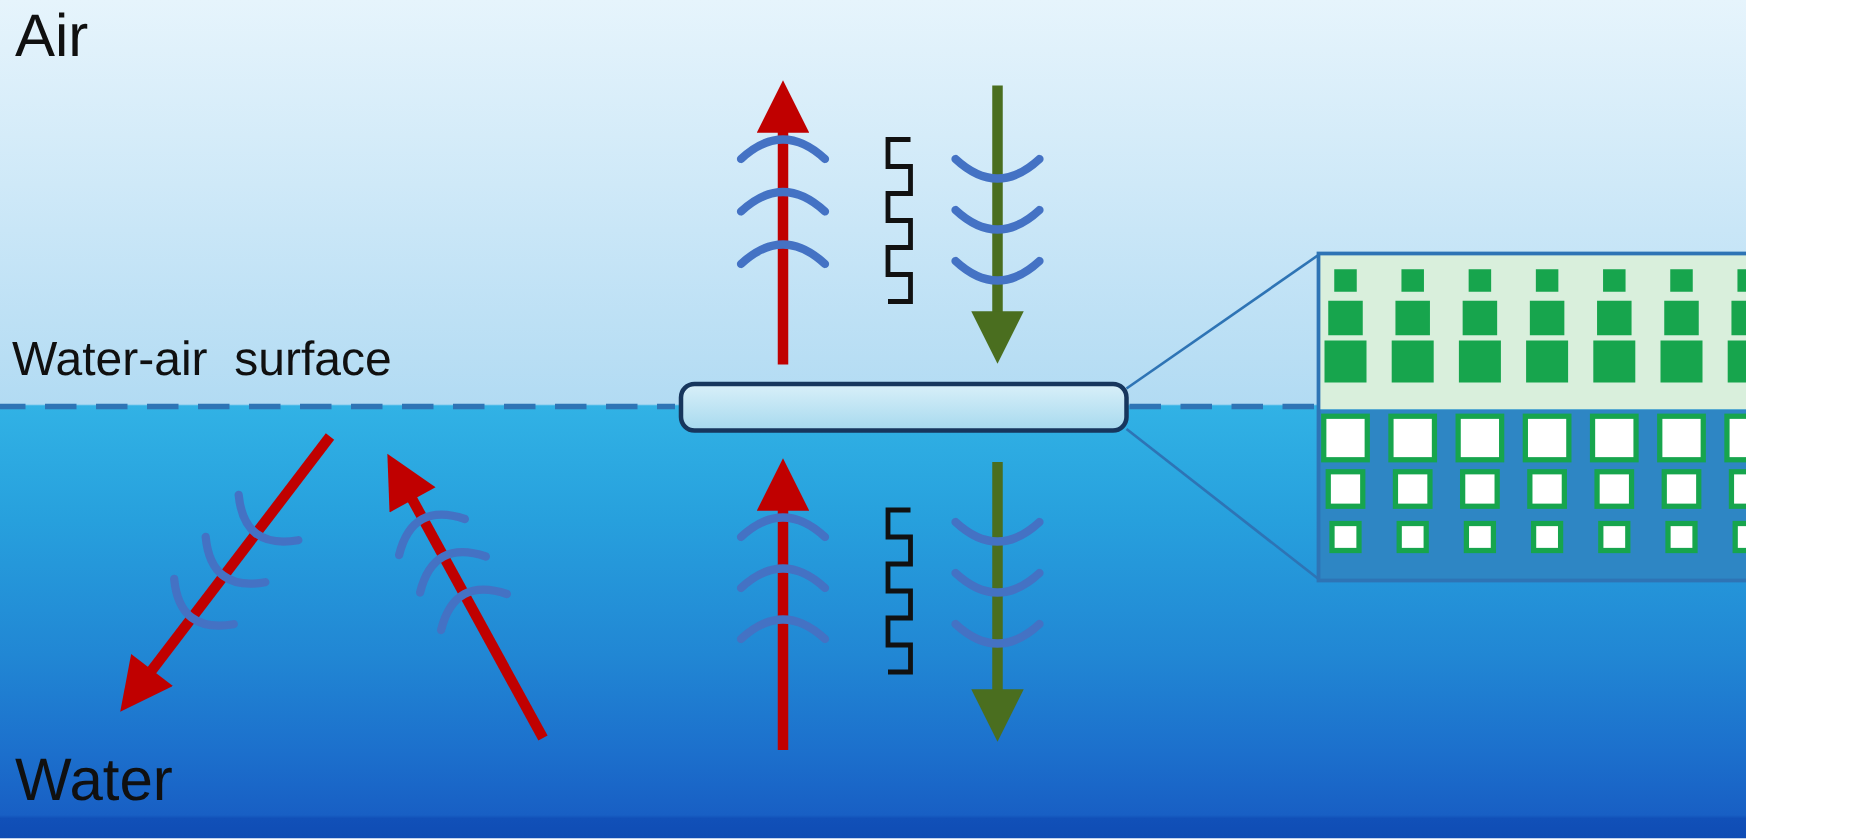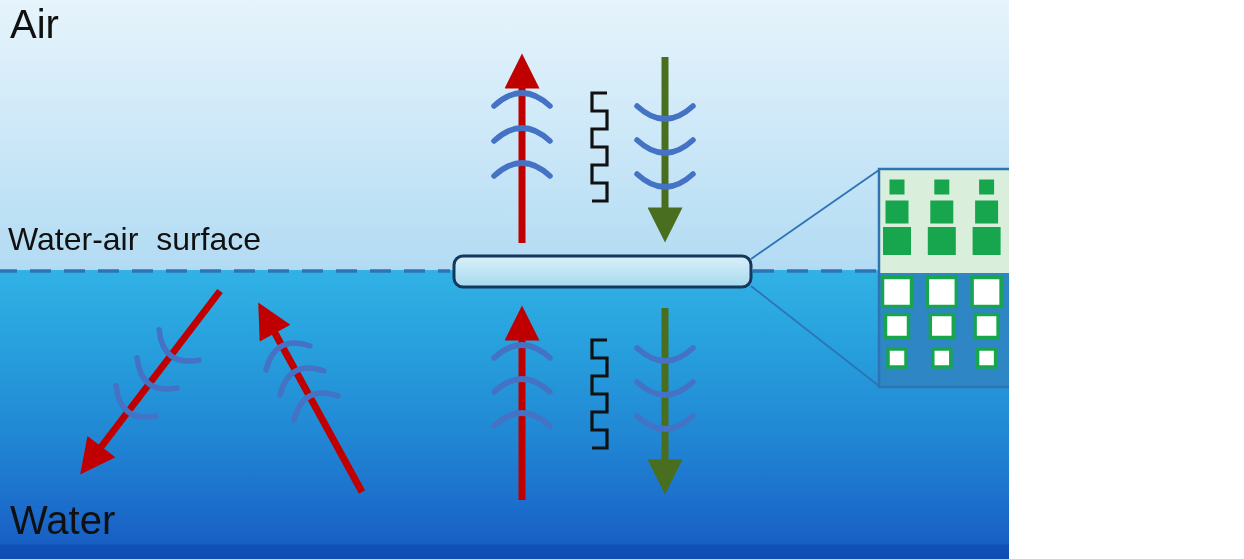--- a/index.html
+++ b/index.html
@@ -1,18 +1,18 @@
 <!DOCTYPE html>
 <html><head>
 <meta charset="utf-8">
 <style>
   html,body{margin:0;padding:0;background:#ffffff;}
   .stage{
     position:relative;
-    width:1009px;height:559px;
+    width:1164px;height:559px;
     overflow:hidden;
     font-family:"Liberation Sans", sans-serif;
     background:linear-gradient(180deg,
       #e6f4fc 0%,
       #cfe9f8 22%,
       #b2dbf3 48.2%,
       #31b2e5 48.4%,
       #27a0dd 62%,
       #2187d4 78%,
       #1c6fcc 90%,

